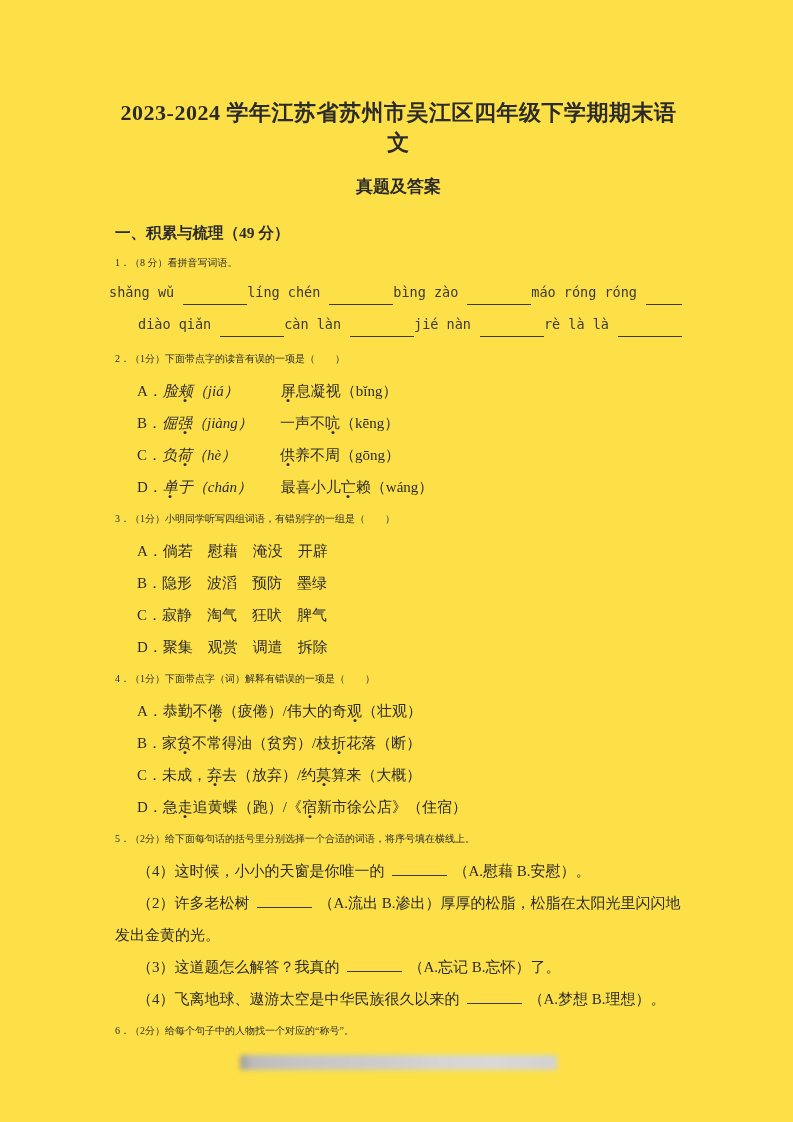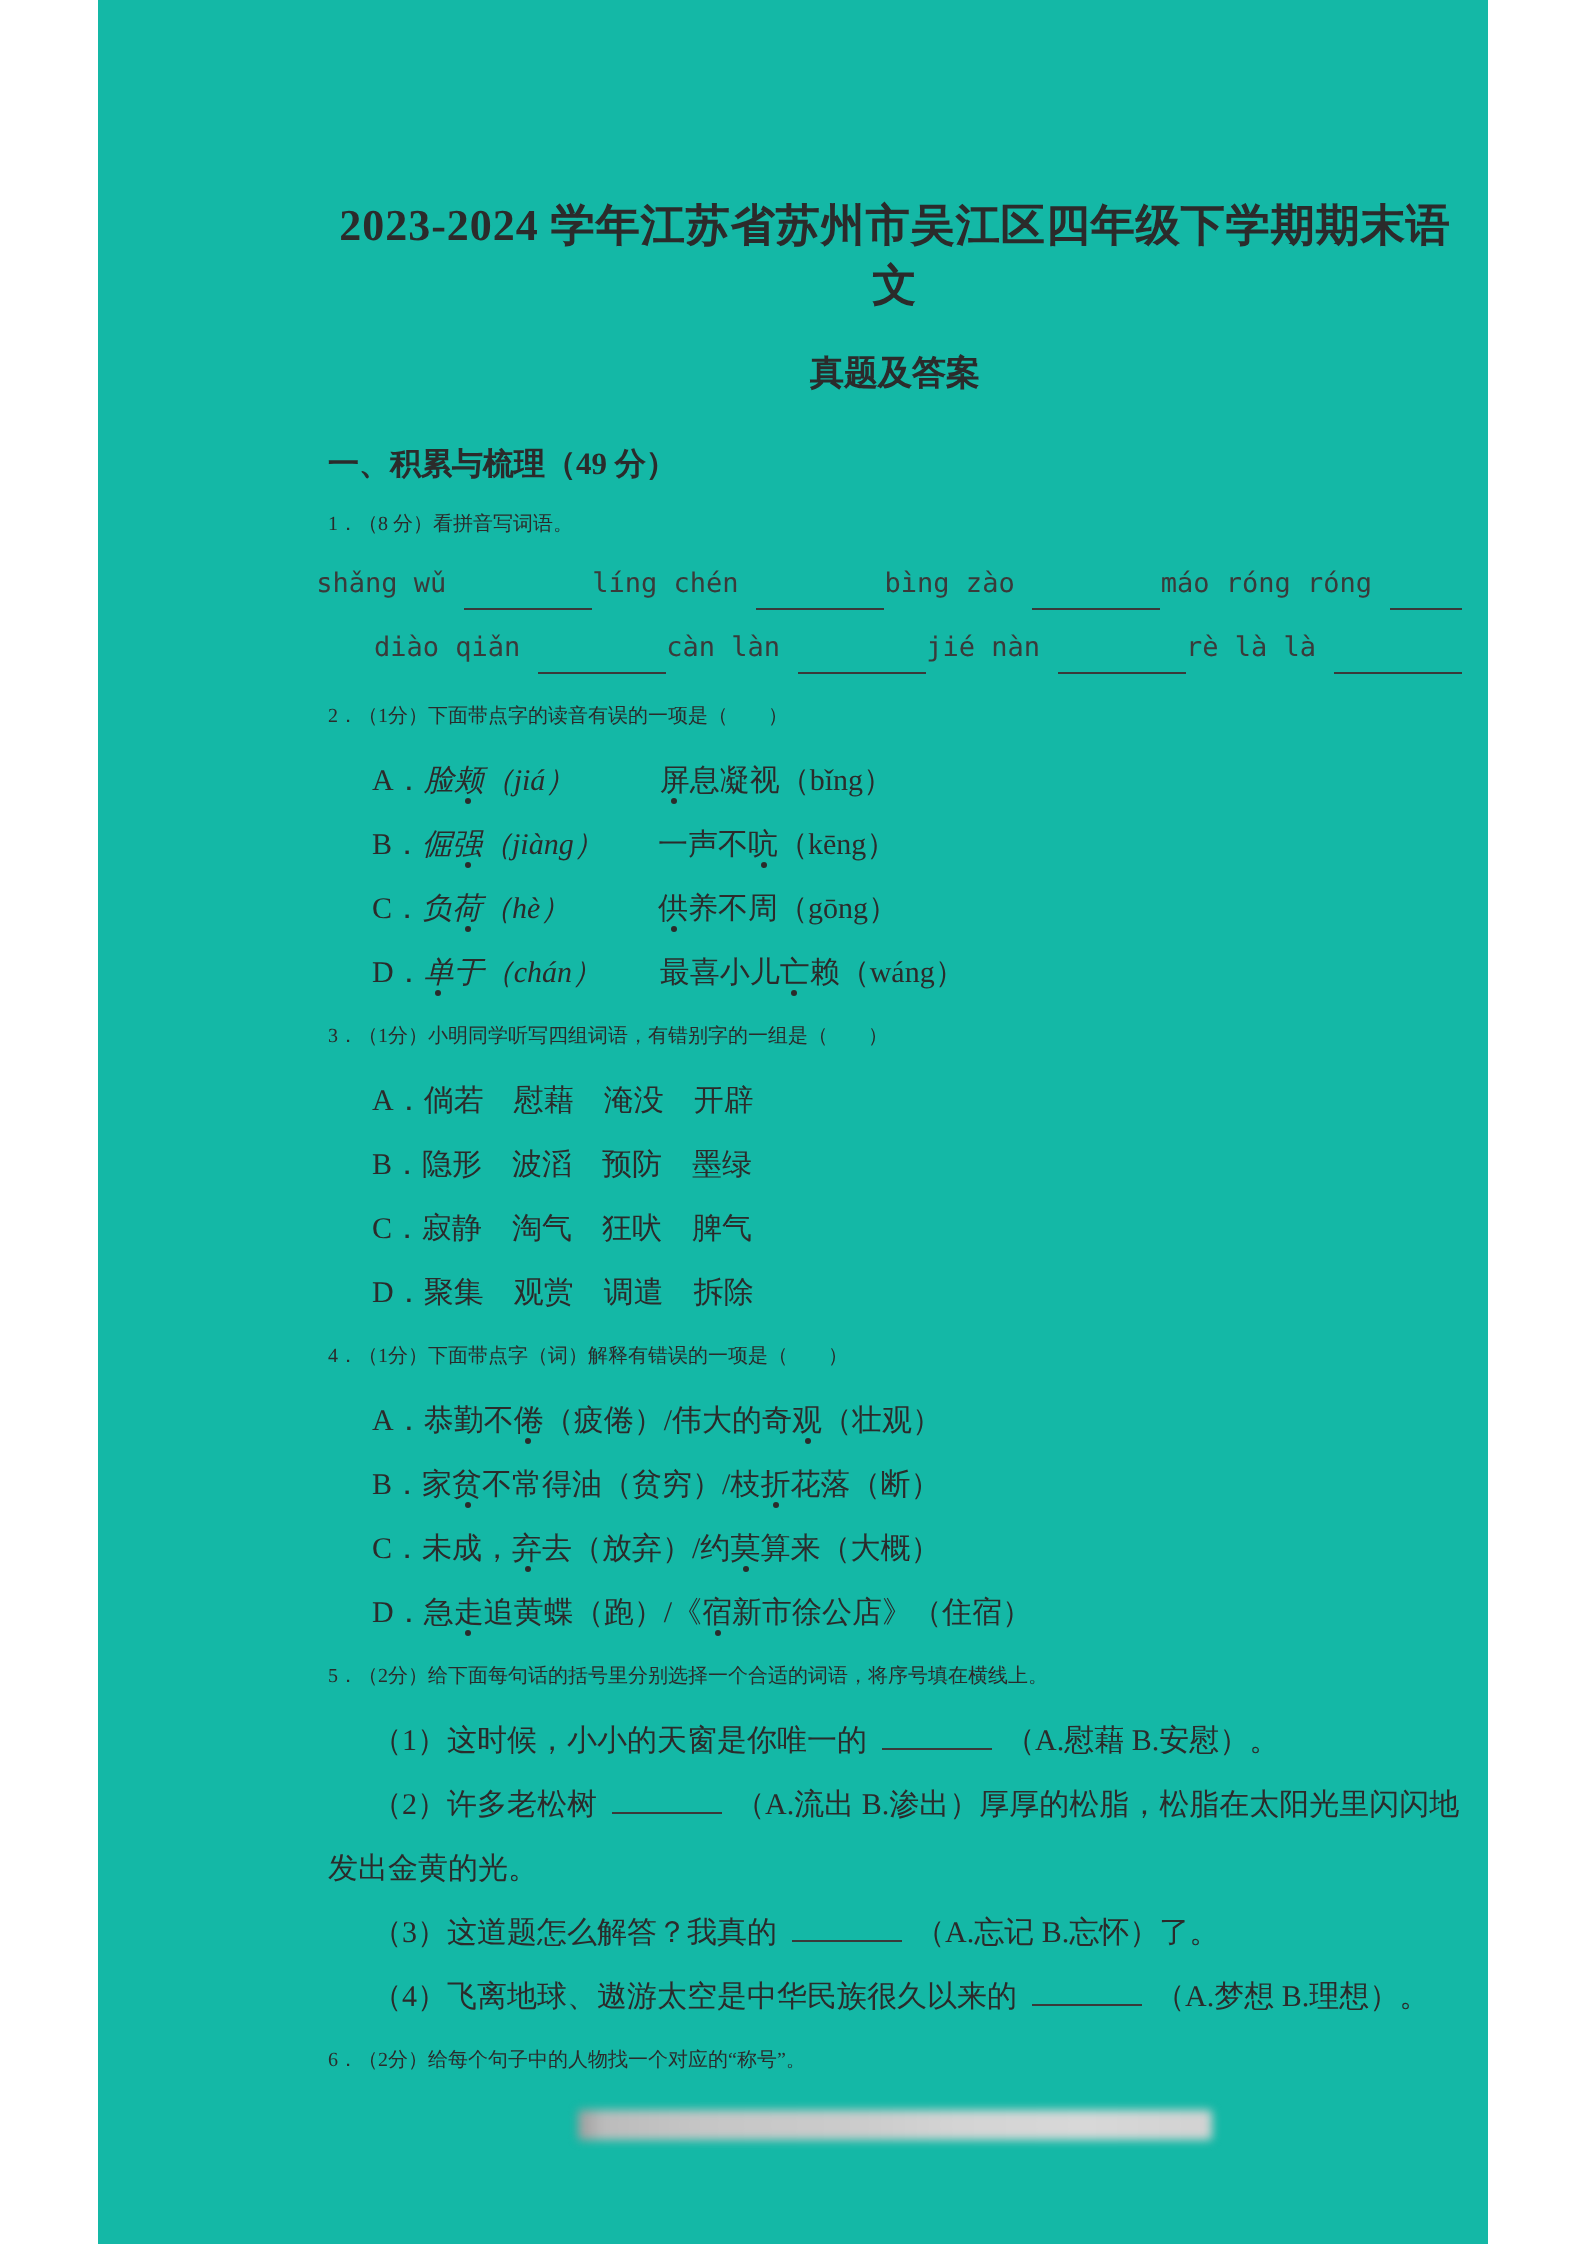--- a/index.html
+++ b/index.html
@@ -1,22 +1,22 @@
 <!DOCTYPE html>
 <html><head>
 <meta charset="utf-8">
 <style>
   * { margin: 0; padding: 0; box-sizing: border-box; }
   html, body { background: #ffffff; }
   .page {
     position: relative;
-    width: 695px;
+    width: 793px;
     height: 1122px;
     margin: 0 auto;
-    background: #14b8a6;
+    background: #fde047;
     font-family: "Liberation Serif", "DejaVu Serif", serif;
     color: #2b2b2b;
     overflow: hidden;
   }
   .content {
     position: absolute;
     left: 115px;
     top: 0;
     width: 567px;
   }
@@ -171,21 +171,21 @@
     <div>
       <p class="line">4．（1分）下面带点字（词）解释有错误的一项是（　　）</p>
       <p class="opt"><span class="opt-label">A．</span><span><span>恭勤不</span><span class="dotchar">倦</span><span>（疲倦）/伟大的奇</span><span class="dotchar">观</span><span>（壮观）</span></span></p>
       <p class="opt"><span class="opt-label">B．</span><span><span>家</span><span class="dotchar">贫</span><span>不常得油（贫穷）/枝</span><span class="dotchar">折</span><span>花落（断）</span></span></p>
       <p class="opt"><span class="opt-label">C．</span><span><span>未成，</span><span class="dotchar">弃</span><span>去（放弃）/约</span><span class="dotchar">莫</span><span>算来（大概）</span></span></p>
       <p class="opt"><span class="opt-label">D．</span><span><span>急</span><span class="dotchar">走</span><span>追黄蝶（跑）/《</span><span class="dotchar">宿</span><span>新市徐公店》（住宿）</span></span></p>
     </div>
 
     <div>
       <p class="line">5．（2分）给下面每句话的括号里分别选择一个合适的词语，将序号填在横线上。</p>
-      <p class="subitem"><span>（1）这时候，小小的天窗是你唯一的</span><span class="blank w55"></span><span>（A.慰藉  B.安慰）。</span></p>
+      <p class="subitem"><span>（4）这时候，小小的天窗是你唯一的</span><span class="blank w55"></span><span>（A.慰藉  B.安慰）。</span></p>
       <p class="subitem"><span>（2）许多老松树</span><span class="blank w55"></span><span>（A.流出  B.渗出）厚厚的松脂，松脂在太阳光里闪闪地发出金黄的光。</span></p>
       <p class="subitem"><span>（3）这道题怎么解答？我真的</span><span class="blank w55"></span><span>（A.忘记  B.忘怀）了。</span></p>
       <p class="subitem"><span>（4）飞离地球、遨游太空是中华民族很久以来的</span><span class="blank w55"></span><span>（A.梦想  B.理想）。</span></p>
     </div>
 
     <div>
       <p class="line">6．（2分）给每个句子中的人物找一个对应的“称号”。</p>
     </div>
 
   </div>

